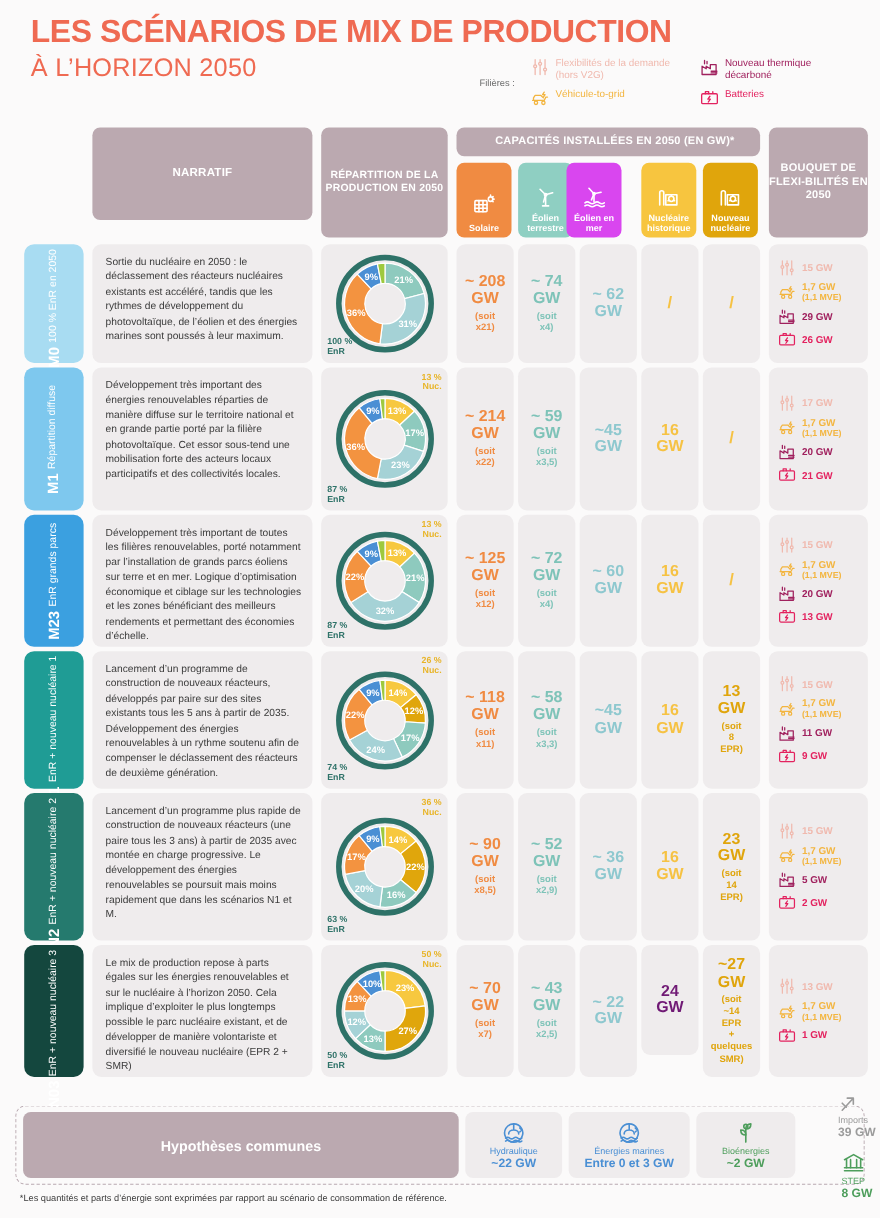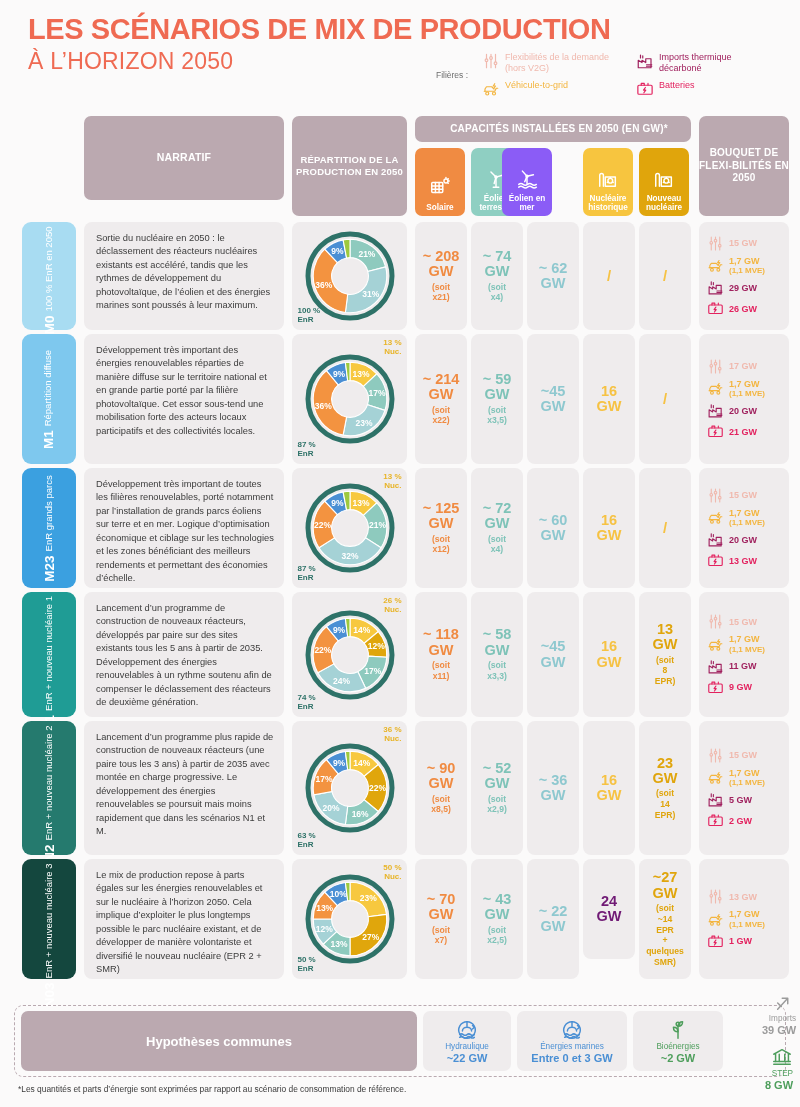--- a/index.html
+++ b/index.html
@@ -126,21 +126,21 @@
   }
   .hyp-card {
     background: #efeced; border-radius: 7px; height: 60px;
     display: flex; flex-direction: column; align-items: center;
     justify-content: center; gap: 1px; padding: 3px 6px;
   }
   .hyp-card .ic { width: 22px; height: 22px; flex: 0 0 22px; }
   .hyp-name { font-size: 8.2px; }
   .hyp-val  { font-size: 11px; font-weight: bold; }
   .hyp-last { display: flex; gap: 10px; align-items: center; }
-  .hyp-mini { display: flex; flex-direction: column; align-items: flex-end; gap: 1px; }
+  .hyp-mini { display: flex; flex-direction: column; align-items: flex-start; gap: 1px; }
 
   .footnote {
     position: absolute; left: 18px; top: 1084px;
     font-size: 8.4px; color: #3b3b3b;
   }
 </style>
 </head>
 <body>
 
 <div class="page">
@@ -179,21 +179,21 @@
           </div>
           <div class="legend-col">
             <div class="legend-item">
               <svg class="ic" viewBox="0 0 24 24" xmlns="http://www.w3.org/2000/svg">
                 <g fill="none" stroke="#a0215e" stroke-width="1.6" stroke-linecap="round" stroke-linejoin="round">
                   <path d="M3 21V11l5 3V11l5 3V9h7v12z"></path>
                   <path d="M6 8V4M9 8V5"></path>
                   <path d="M14 17h7M14 19h7"></path>
                 </g>
               </svg>
-              <span class="lg-txt" style="color:#a0215e">Imports thermique décarboné</span>
+              <span class="lg-txt" style="color:#a0215e">Nouveau thermique décarboné</span>
             </div>
             <div class="legend-item">
               <svg class="ic" viewBox="0 0 24 24" xmlns="http://www.w3.org/2000/svg">
                 <g fill="none" stroke="#e3225f" stroke-width="1.6" stroke-linecap="round" stroke-linejoin="round">
                   <rect x="2.5" y="7" width="19" height="12" rx="1.5"></rect>
                   <path d="M7 7V4.5h4V7M16 4.5v2"></path>
                   <path d="M12.5 10l-2.5 3.5h3L10.5 17"></path>
                 </g>
               </svg>
               <span class="lg-txt" style="color:#e3225f">Batteries</span>
@@ -222,21 +222,21 @@
         <div class="th-col" style="left:471px;background:#8fcfc2">
           <svg class="ic" viewBox="0 0 24 24" xmlns="http://www.w3.org/2000/svg">
             <g fill="none" stroke="#ffffff" stroke-width="1.6" stroke-linecap="round" stroke-linejoin="round">
               <path d="M12 12v10M9 22h6"></path>
               <path d="M12 11L6.5 5.5M12 11l7-2M12 11l-2 7"></path>
               <circle cx="12" cy="11" r="1.2"></circle>
             </g>
           </svg>
           <span>Éolien terrestre</span>
         </div>
-        <div class="th-col" style="left:502px;background:#8b5cf6">
+        <div class="th-col" style="left:515px;background:#d946ef">
           <svg class="ic" viewBox="0 0 24 24" xmlns="http://www.w3.org/2000/svg">
             <g fill="none" stroke="#ffffff" stroke-width="1.6" stroke-linecap="round" stroke-linejoin="round">
               <path d="M12 11v7"></path>
               <path d="M12 10L7 4.5M12 10l7-1.5M12 10l-2.5 6"></path>
               <circle cx="12" cy="10" r="1.1"></circle>
               <path d="M3 19c1.6-1.2 3.2-1.2 4.8 0s3.2 1.2 4.8 0 3.2-1.2 4.8 0 3.2 1.2 4.8 0"></path>
               <path d="M3 22c1.6-1.2 3.2-1.2 4.8 0s3.2 1.2 4.8 0 3.2-1.2 4.8 0 3.2 1.2 4.8 0"></path>
             </g>
           </svg>
           <span>Éolien en mer</span>

